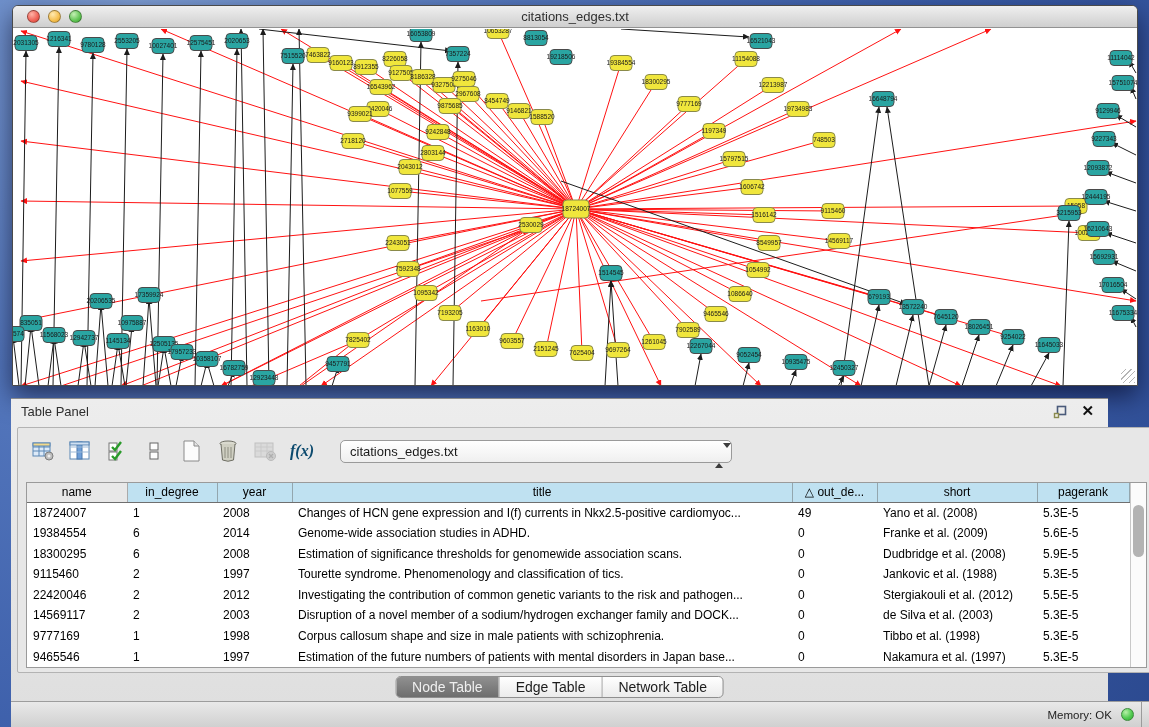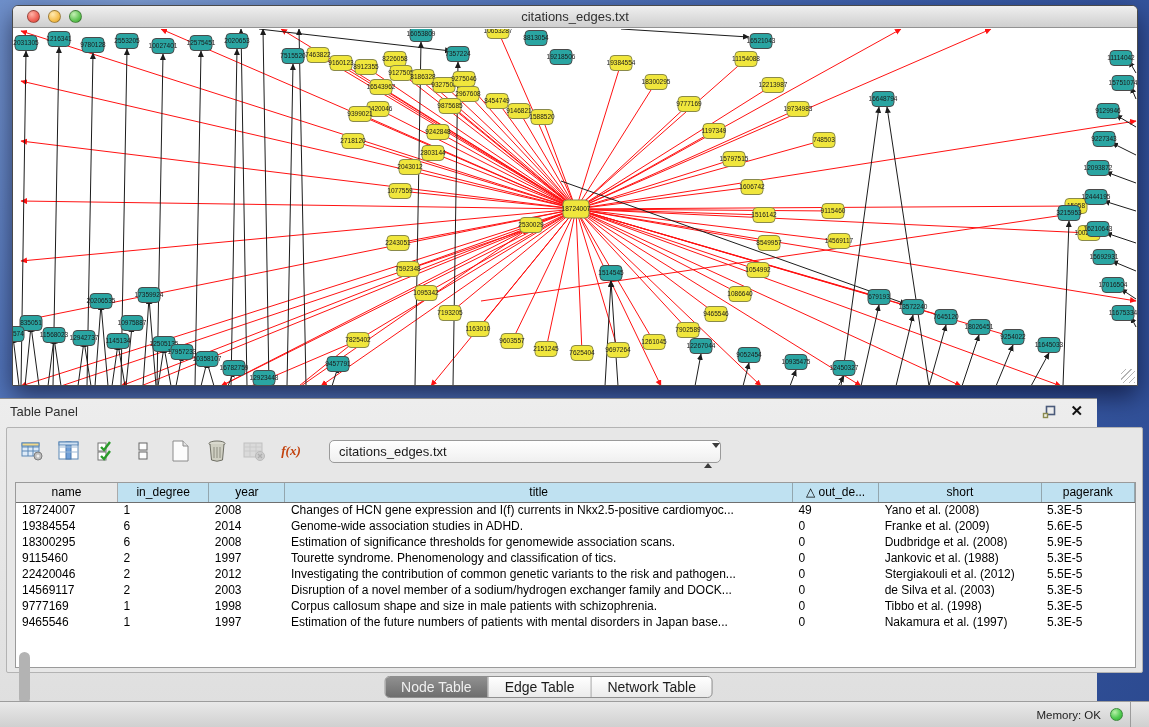--- a/index.html
+++ b/index.html
@@ -16,39 +16,39 @@
   .lights { position:absolute; left:14px; top:4px; display:flex; gap:8px; }
   .light { width:13px; height:13px; border-radius:50%; border:1px solid rgba(0,0,0,.35); }
   .light.red   { background:radial-gradient(circle at 35% 30%, #ffb3a6, #ee6156 60%, #cf4436); }
   .light.yellow{ background:radial-gradient(circle at 35% 30%, #ffe9b0, #f5bf4f 60%, #d89f2e); }
   .light.green { background:radial-gradient(circle at 35% 30%, #c4f0b4, #61c554 60%, #3f9f35); }
   .net-content { position:absolute; left:0; top:23px; width:1124px; height:356px; overflow:hidden; background:#fff; }
   .grip { position:absolute; right:2px; bottom:2px; width:14px; height:14px;
     background:repeating-linear-gradient(135deg, transparent 0 3px, #b5b5b5 3px 4px); }
 
   
-  .panel { position:absolute; left:0; top:398px; width:1097px; height:329px;
+  .panel { position:absolute; left:11px; top:398px; width:1097px; height:329px;
     background:linear-gradient(#ededed,#dedede); border-top:1px solid #8a8a8a; }
   .panel-header { position:relative; height:26px; }
   .panel-title { position:absolute; left:10px; top:5px; font-size:13px; color:#2e2e2e; }
   .panel-float { position:absolute; right:40px; top:6px; cursor:pointer; }
   .panel-close { position:absolute; right:14px; top:3px; font-size:15px; font-weight:bold; color:#111; cursor:pointer; }
   .panel-body { position:absolute; left:6px; top:28px; width:1137px; height:246px;
     background:#e7e7e7; border:1px solid #b3b3b3; border-radius:2px; }
   .toolbar { display:flex; align-items:center; height:46px; padding-left:12px; gap:11px; }
   .tool { width:26px; height:24px; display:flex; align-items:center; justify-content:center; cursor:pointer; }
-  .fx { font-family:"Liberation Serif", serif; font-style:italic; font-weight:bold; font-size:13px; color:#c2410c; }
+  .fx { font-family:"Liberation Serif", serif; font-style:italic; font-weight:bold; font-size:16px; color:#0c4a6e; }
   .combobox { position:relative; width:392px; height:23px; margin-left:14px;
     background:linear-gradient(#ffffff,#efefef); border:1px solid #9a9a9a; border-radius:5px;
     font-size:13px; color:#1a1a1a; line-height:21px; padding-left:9px; cursor:pointer; }
   .combo-arrows { position:absolute; right:7px; top:4px; width:9px; }
   .combo-arrows .up { width:0;height:0;border-left:4px solid transparent;border-right:4px solid transparent;border-bottom:5px solid #3c3c3c; margin-bottom:3px;}
   .combo-arrows .dn { width:0;height:0;border-left:4px solid transparent;border-right:4px solid transparent;border-top:5px solid #3c3c3c;}
   .table-wrap { position:absolute; left:8px; top:54px; width:1121px; height:186px;
-    background:#fff; border:1px solid #9a9a9a; display:flex;flex-direction:column; }
+    background:#fff; border:1px solid #9a9a9a; display:flex; }
   table { border-collapse:collapse; table-layout:fixed; font-size:12px; color:#000; }
   th { height:19px; font-weight:normal; font-size:12px; text-align:center;
     background:#bfe1f1; border-right:1px solid #93a6ae; border-bottom:1px solid #6f6f6f; overflow:hidden; white-space:nowrap; }
   th.gray { background:#e8e8e8; border-right:1px solid #aaa; }
   td { height:16px; padding:0 0 0 6px; white-space:nowrap; overflow:hidden; }
   .vscroll { width:16px; border-left:1px solid #c8c8c8; background:#fbfbfb; position:relative; }
   .vthumb { position:absolute; left:2px; right:2px; top:22px; height:52px; background:#b3b3b3; border-radius:6px; }
 
   .tabs { position:absolute; left:50%; bottom:29px; transform:translateX(-50%);
     display:flex; height:22px; border:1px solid #8f8f8f; border-radius:5px; overflow:hidden;

